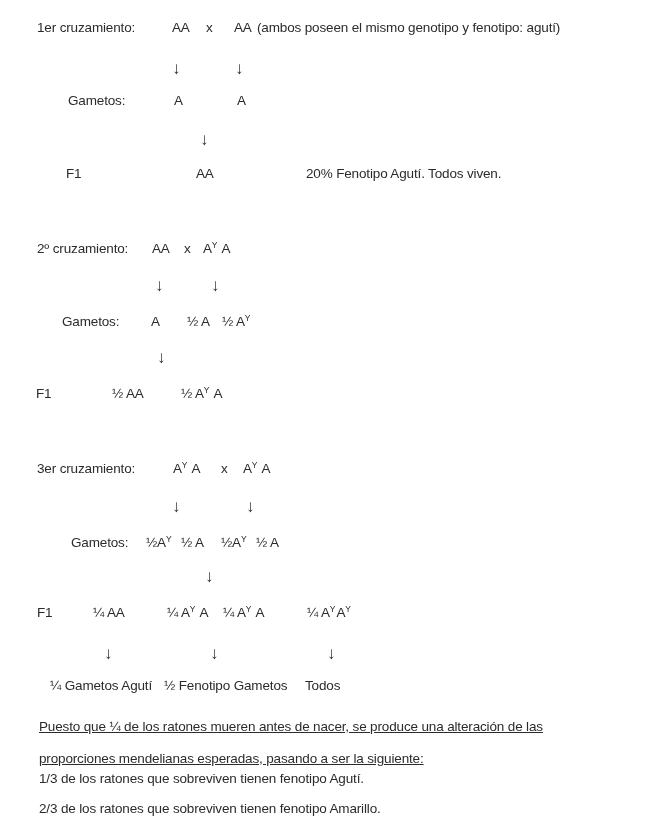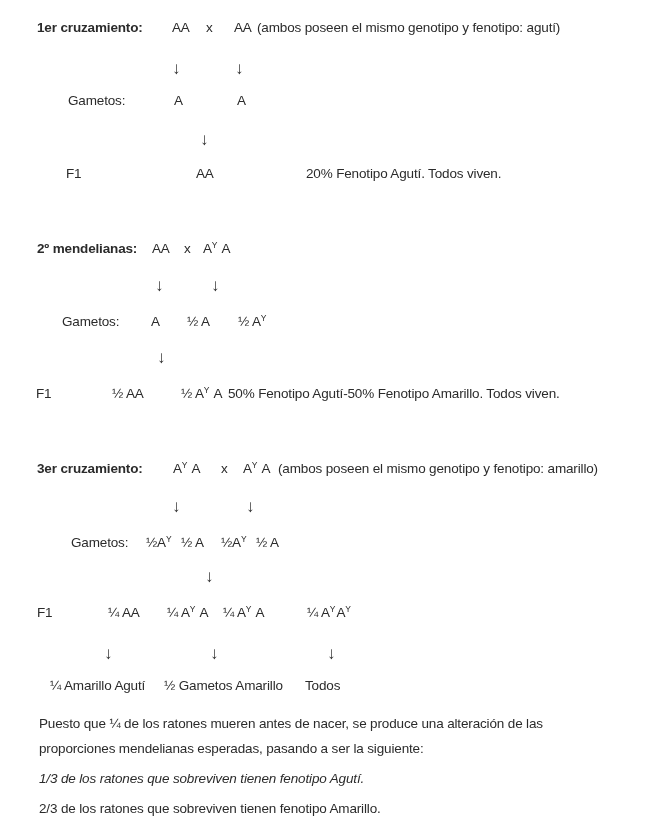--- a/index.html
+++ b/index.html
@@ -7,26 +7,26 @@
     position:relative;
     width:653px;height:829px;
     background:#ffffff;
     font-family:"Liberation Sans", sans-serif;
     font-size:13.5px;
     color:#2b2b2b;
     letter-spacing:-0.15px;
     overflow:hidden;
   }
   .item{position:absolute;white-space:nowrap;line-height:1.2;}
-  .bold{font-weight:700;}
+  .bold{font-weight:400;}
   .arrow{font-size:17px;color:#303030;}
   .g-sup{font-size:8.5px;vertical-align:super;letter-spacing:0;line-height:0;}
   .g-tail{margin-left:4px;}
   .tight .g-tail{margin-left:1px;}
-  .wrap{white-space:normal;width:560px;line-height:25px;}
+  .wrap{white-space:normal;width:560px;line-height:32px;text-decoration:underline;}
 
   
   .s1-title{left:37px;top:20px;}
   .s1-p1{left:172px;top:20px;}
   .s1-x{left:206px;top:20px;}
   .s1-p2{left:234px;top:20px;}
   .s1-note{left:257px;top:20px;}
   .s1-a1{left:172px;top:59px;}
   .s1-a2{left:235px;top:59px;}
   .s1-gl{left:68px;top:93px;}
@@ -41,21 +41,21 @@
   .s2-title{left:37px;top:241px;}
   .s2-p1{left:152px;top:241px;}
   .s2-x{left:184px;top:241px;}
   .s2-p2{left:203px;top:241px;}
   .s2-note{left:238px;top:241px;}
   .s2-a1{left:155px;top:276px;}
   .s2-a2{left:211px;top:276px;}
   .s2-gl{left:62px;top:314px;}
   .s2-g1{left:151px;top:314px;}
   .s2-g2{left:187px;top:314px;}
-  .s2-g3{left:222px;top:314px;margin-left:16px;}
+  .s2-g3{left:222px;top:314px;}
   .s2-a3{left:157px;top:348px;}
   .s2-fl{left:36px;top:386px;}
   .s2-f1{left:112px;top:386px;}
   .s2-f2{left:181px;top:386px;}
   .s2-fr{left:228px;top:386px;}
 
   
   .s3-title{left:37px;top:461px;}
   .s3-p1{left:173px;top:461px;}
   .s3-x{left:221px;top:461px;}
@@ -63,34 +63,34 @@
   .s3-note{left:278px;top:461px;}
   .s3-a1{left:172px;top:497px;}
   .s3-a2{left:246px;top:497px;}
   .s3-gl{left:71px;top:535px;}
   .s3-g1{left:146px;top:535px;}
   .s3-g2{left:181px;top:535px;}
   .s3-g3{left:221px;top:535px;}
   .s3-g4{left:256px;top:535px;}
   .s3-a3{left:205px;top:567px;}
   .s3-fl{left:37px;top:605px;}
-  .s3-f1{left:108px;top:605px;}
+  .s3-f1{left:93px;top:605px;}
   .s3-f2{left:167px;top:605px;}
   .s3-f3{left:223px;top:605px;}
   .s3-f4{left:307px;top:605px;}
   .s3-oa1{left:104px;top:644px;}
   .s3-oa2{left:210px;top:644px;}
   .s3-oa3{left:327px;top:644px;}
   .s3-o1{left:50px;top:678px;}
   .s3-o2{left:164px;top:678px;}
   .s3-o3{left:305px;top:678px;}
 
   
   .c-par{left:39px;top:711px;}
-  .c-l1{left:39px;top:771px;font-style:italic;}
+  .c-l1{left:39px;top:771px;}
   .c-l2{left:39px;top:801px;}
 </style>
 </head>
 <body>
 
 <div class="page">
 
   <span class="item bold s1-title">1er cruzamiento:</span>
   <span class="item s1-p1">AA</span>
   <span class="item s1-x">x</span>
@@ -99,58 +99,56 @@
   <span class="item arrow s1-a1">↓</span>
   <span class="item arrow s1-a2">↓</span>
   <span class="item s1-gl">Gametos:</span>
   <span class="item s1-g1">A</span>
   <span class="item s1-g2">A</span>
   <span class="item arrow s1-a3">↓</span>
   <span class="item s1-fl">F1</span>
   <span class="item s1-fg">AA</span>
   <span class="item s1-fr">20% Fenotipo Agutí. Todos viven.</span>
 
-  <span class="item bold s2-title">2º mendelianas:</span>
+  <span class="item bold s2-title">2º cruzamiento:</span>
   <span class="item s2-p1">AA</span>
   <span class="item s2-x">x</span>
   <span class="item s2-p2"><span>A</span><sup class="g-sup">Y</sup><span class="g-tail">A</span></span>
   <span class="item arrow s2-a1">↓</span>
   <span class="item arrow s2-a2">↓</span>
   <span class="item s2-gl">Gametos:</span>
   <span class="item s2-g1">A</span>
   <span class="item s2-g2">½ A</span>
   <span class="item s2-g3"><span>½ A</span><sup class="g-sup">Y</sup></span>
   <span class="item arrow s2-a3">↓</span>
   <span class="item s2-fl">F1</span>
   <span class="item s2-f1">½ AA</span>
   <span class="item s2-f2"><span>½ A</span><sup class="g-sup">Y</sup><span class="g-tail">A</span></span>
-  <span class="item s2-fr">50% Fenotipo Agutí-50% Fenotipo Amarillo. Todos viven.</span>
 
   <span class="item bold s3-title">3er cruzamiento:</span>
   <span class="item s3-p1"><span>A</span><sup class="g-sup">Y</sup><span class="g-tail">A</span></span>
   <span class="item s3-x">x</span>
   <span class="item s3-p2"><span>A</span><sup class="g-sup">Y</sup><span class="g-tail">A</span></span>
-  <span class="item s3-note">(ambos poseen el mismo genotipo y fenotipo: amarillo)</span>
   <span class="item arrow s3-a1">↓</span>
   <span class="item arrow s3-a2">↓</span>
   <span class="item s3-gl">Gametos:</span>
   <span class="item s3-g1"><span>½A</span><sup class="g-sup">Y</sup></span>
   <span class="item s3-g2">½ A</span>
   <span class="item s3-g3"><span>½A</span><sup class="g-sup">Y</sup></span>
   <span class="item s3-g4">½ A</span>
   <span class="item arrow s3-a3">↓</span>
   <span class="item s3-fl">F1</span>
   <span class="item s3-f1">¼ AA</span>
   <span class="item s3-f2"><span>¼ A</span><sup class="g-sup">Y</sup><span class="g-tail">A</span></span>
   <span class="item s3-f3"><span>¼ A</span><sup class="g-sup">Y</sup><span class="g-tail">A</span></span>
   <span class="item tight s3-f4"><span>¼ A</span><sup class="g-sup">Y</sup><span class="g-tail">A</span><sup class="g-sup">Y</sup></span>
   <span class="item arrow s3-oa1">↓</span>
   <span class="item arrow s3-oa2">↓</span>
   <span class="item arrow s3-oa3">↓</span>
-  <span class="item s3-o1">¼ Amarillo Agutí</span>
-  <span class="item s3-o2">½ Gametos Amarillo</span>
+  <span class="item s3-o1">¼ Gametos Agutí</span>
+  <span class="item s3-o2">½ Fenotipo Gametos</span>
   <span class="item s3-o3">Todos</span>
 
   <span class="item wrap c-par">Puesto que ¼ de los ratones mueren antes de nacer, se produce una alteración de las proporciones mendelianas esperadas, pasando a ser la siguiente:</span>
   <span class="item c-l1">1/3 de los ratones que sobreviven tienen fenotipo Agutí.</span>
   <span class="item c-l2">2/3 de los ratones que sobreviven tienen fenotipo Amarillo.</span>
 
 </div>
 
 </body></html>

